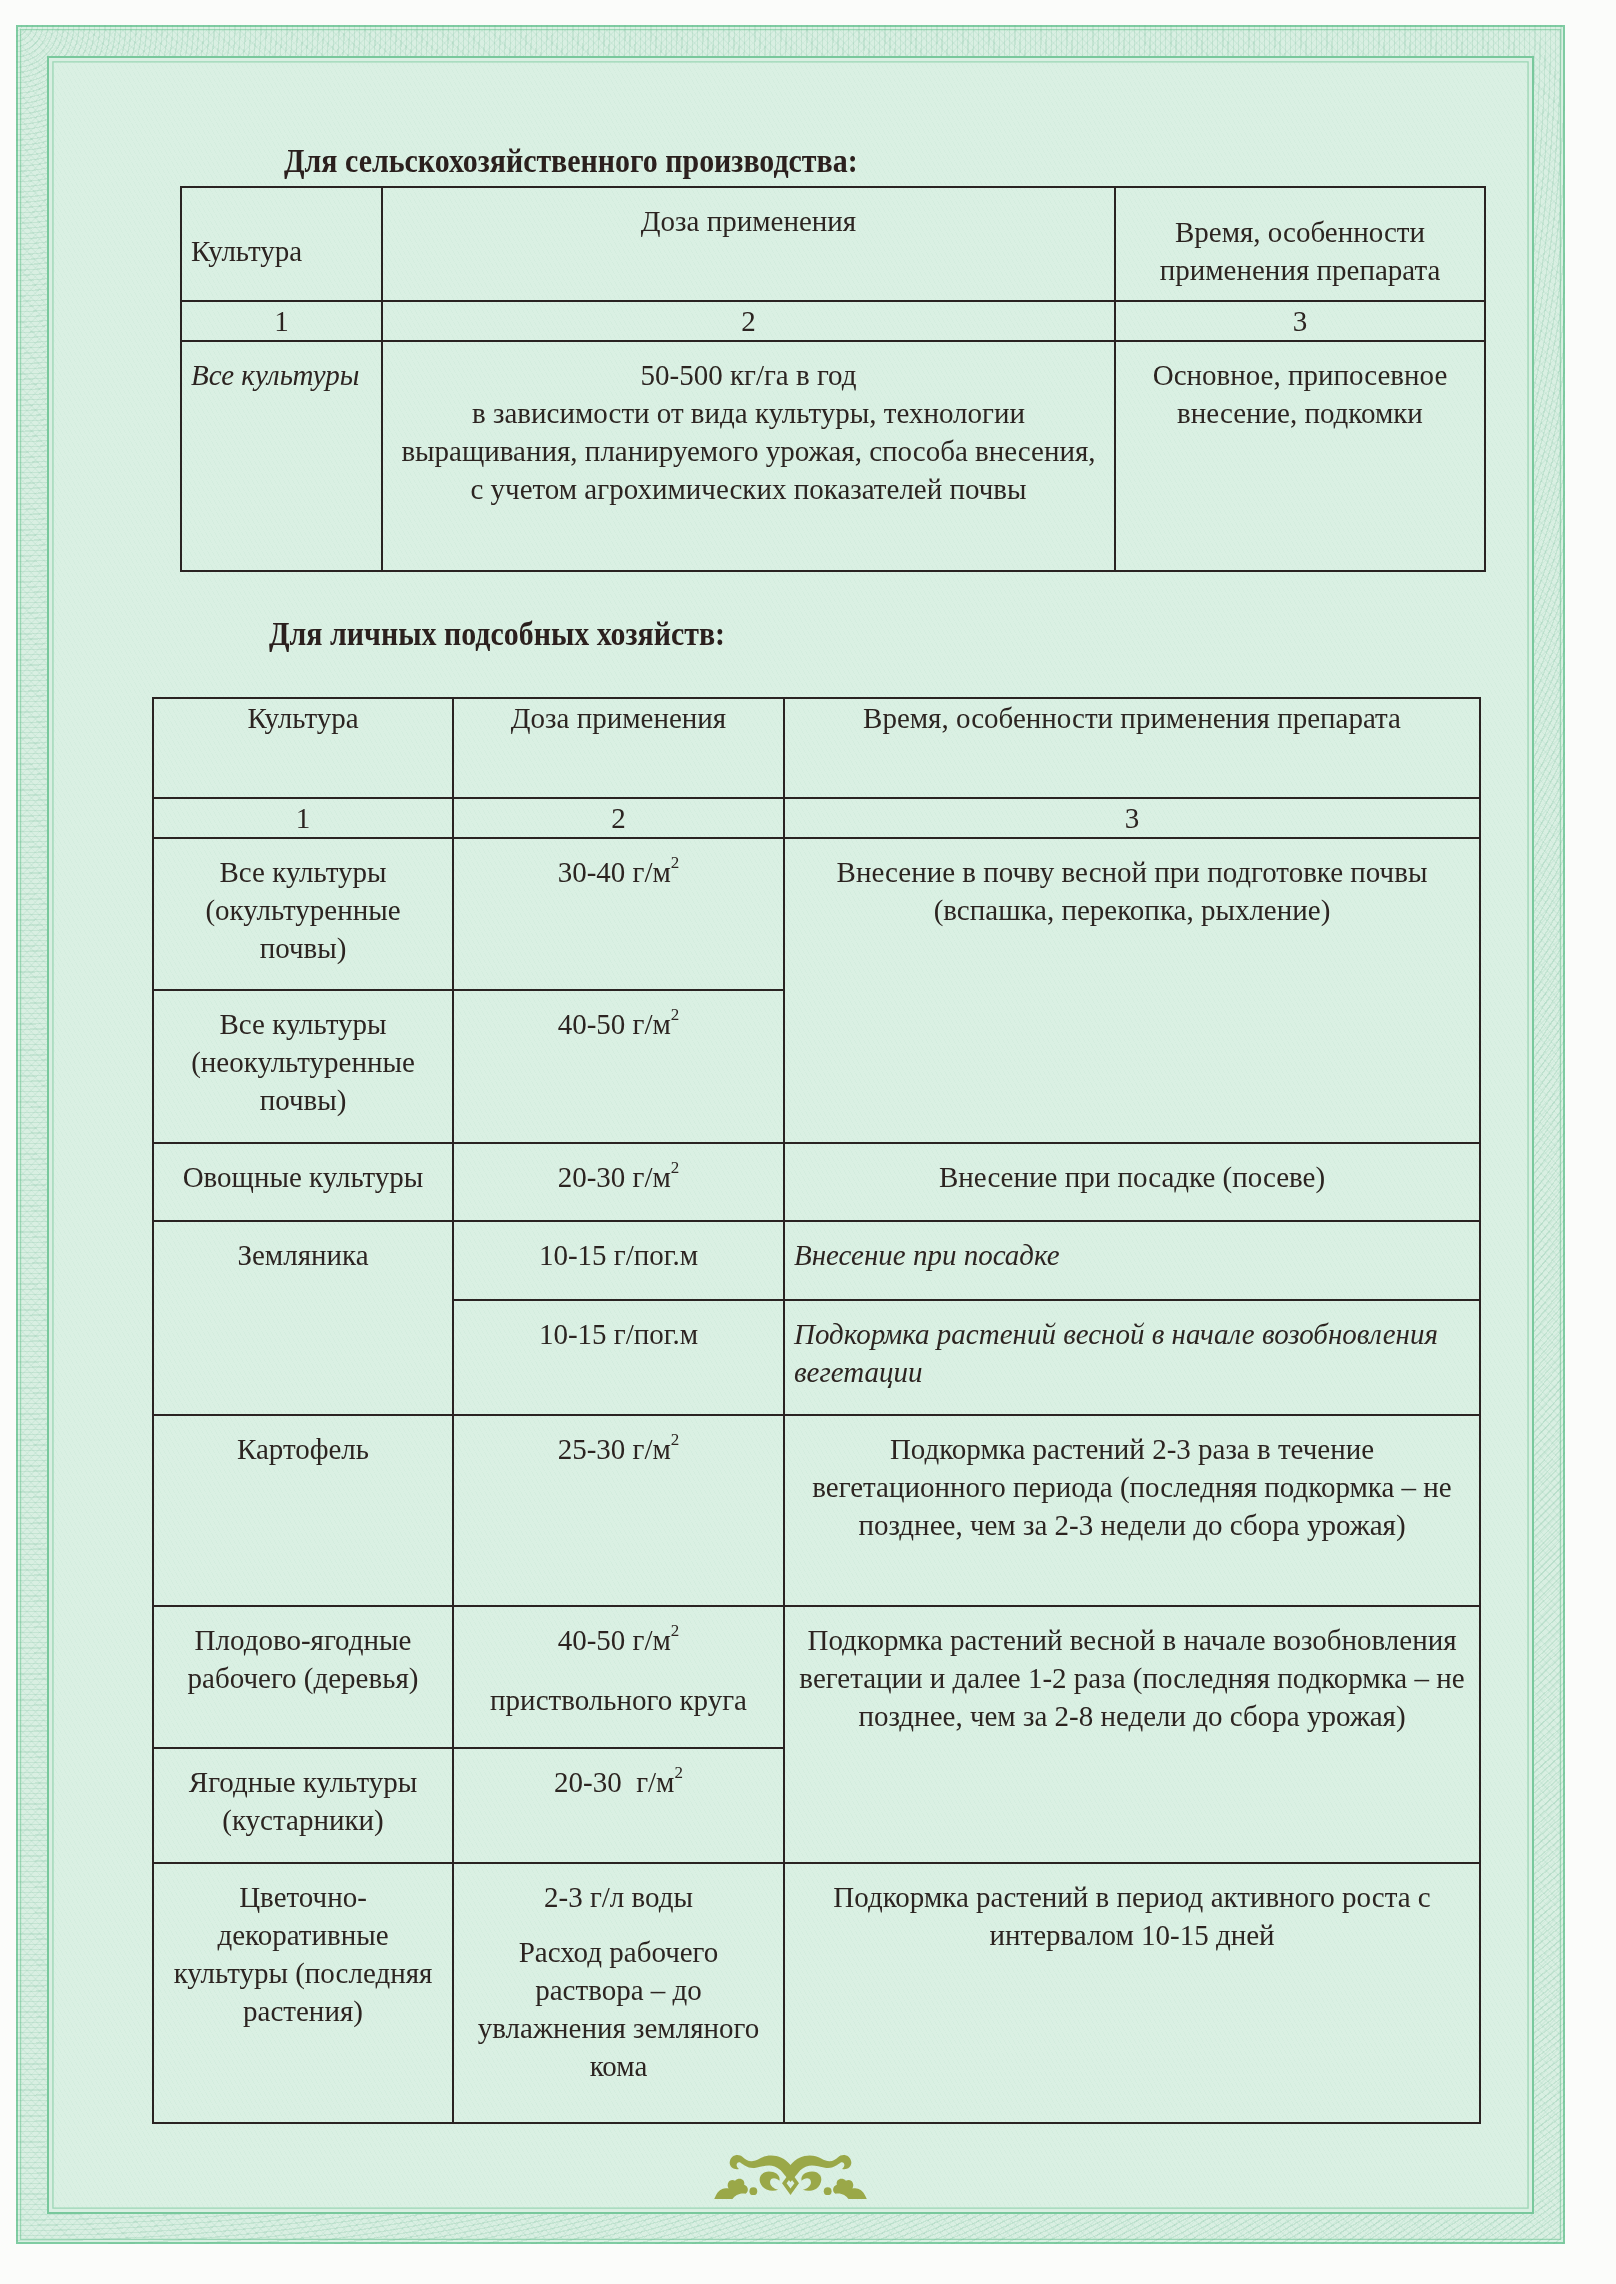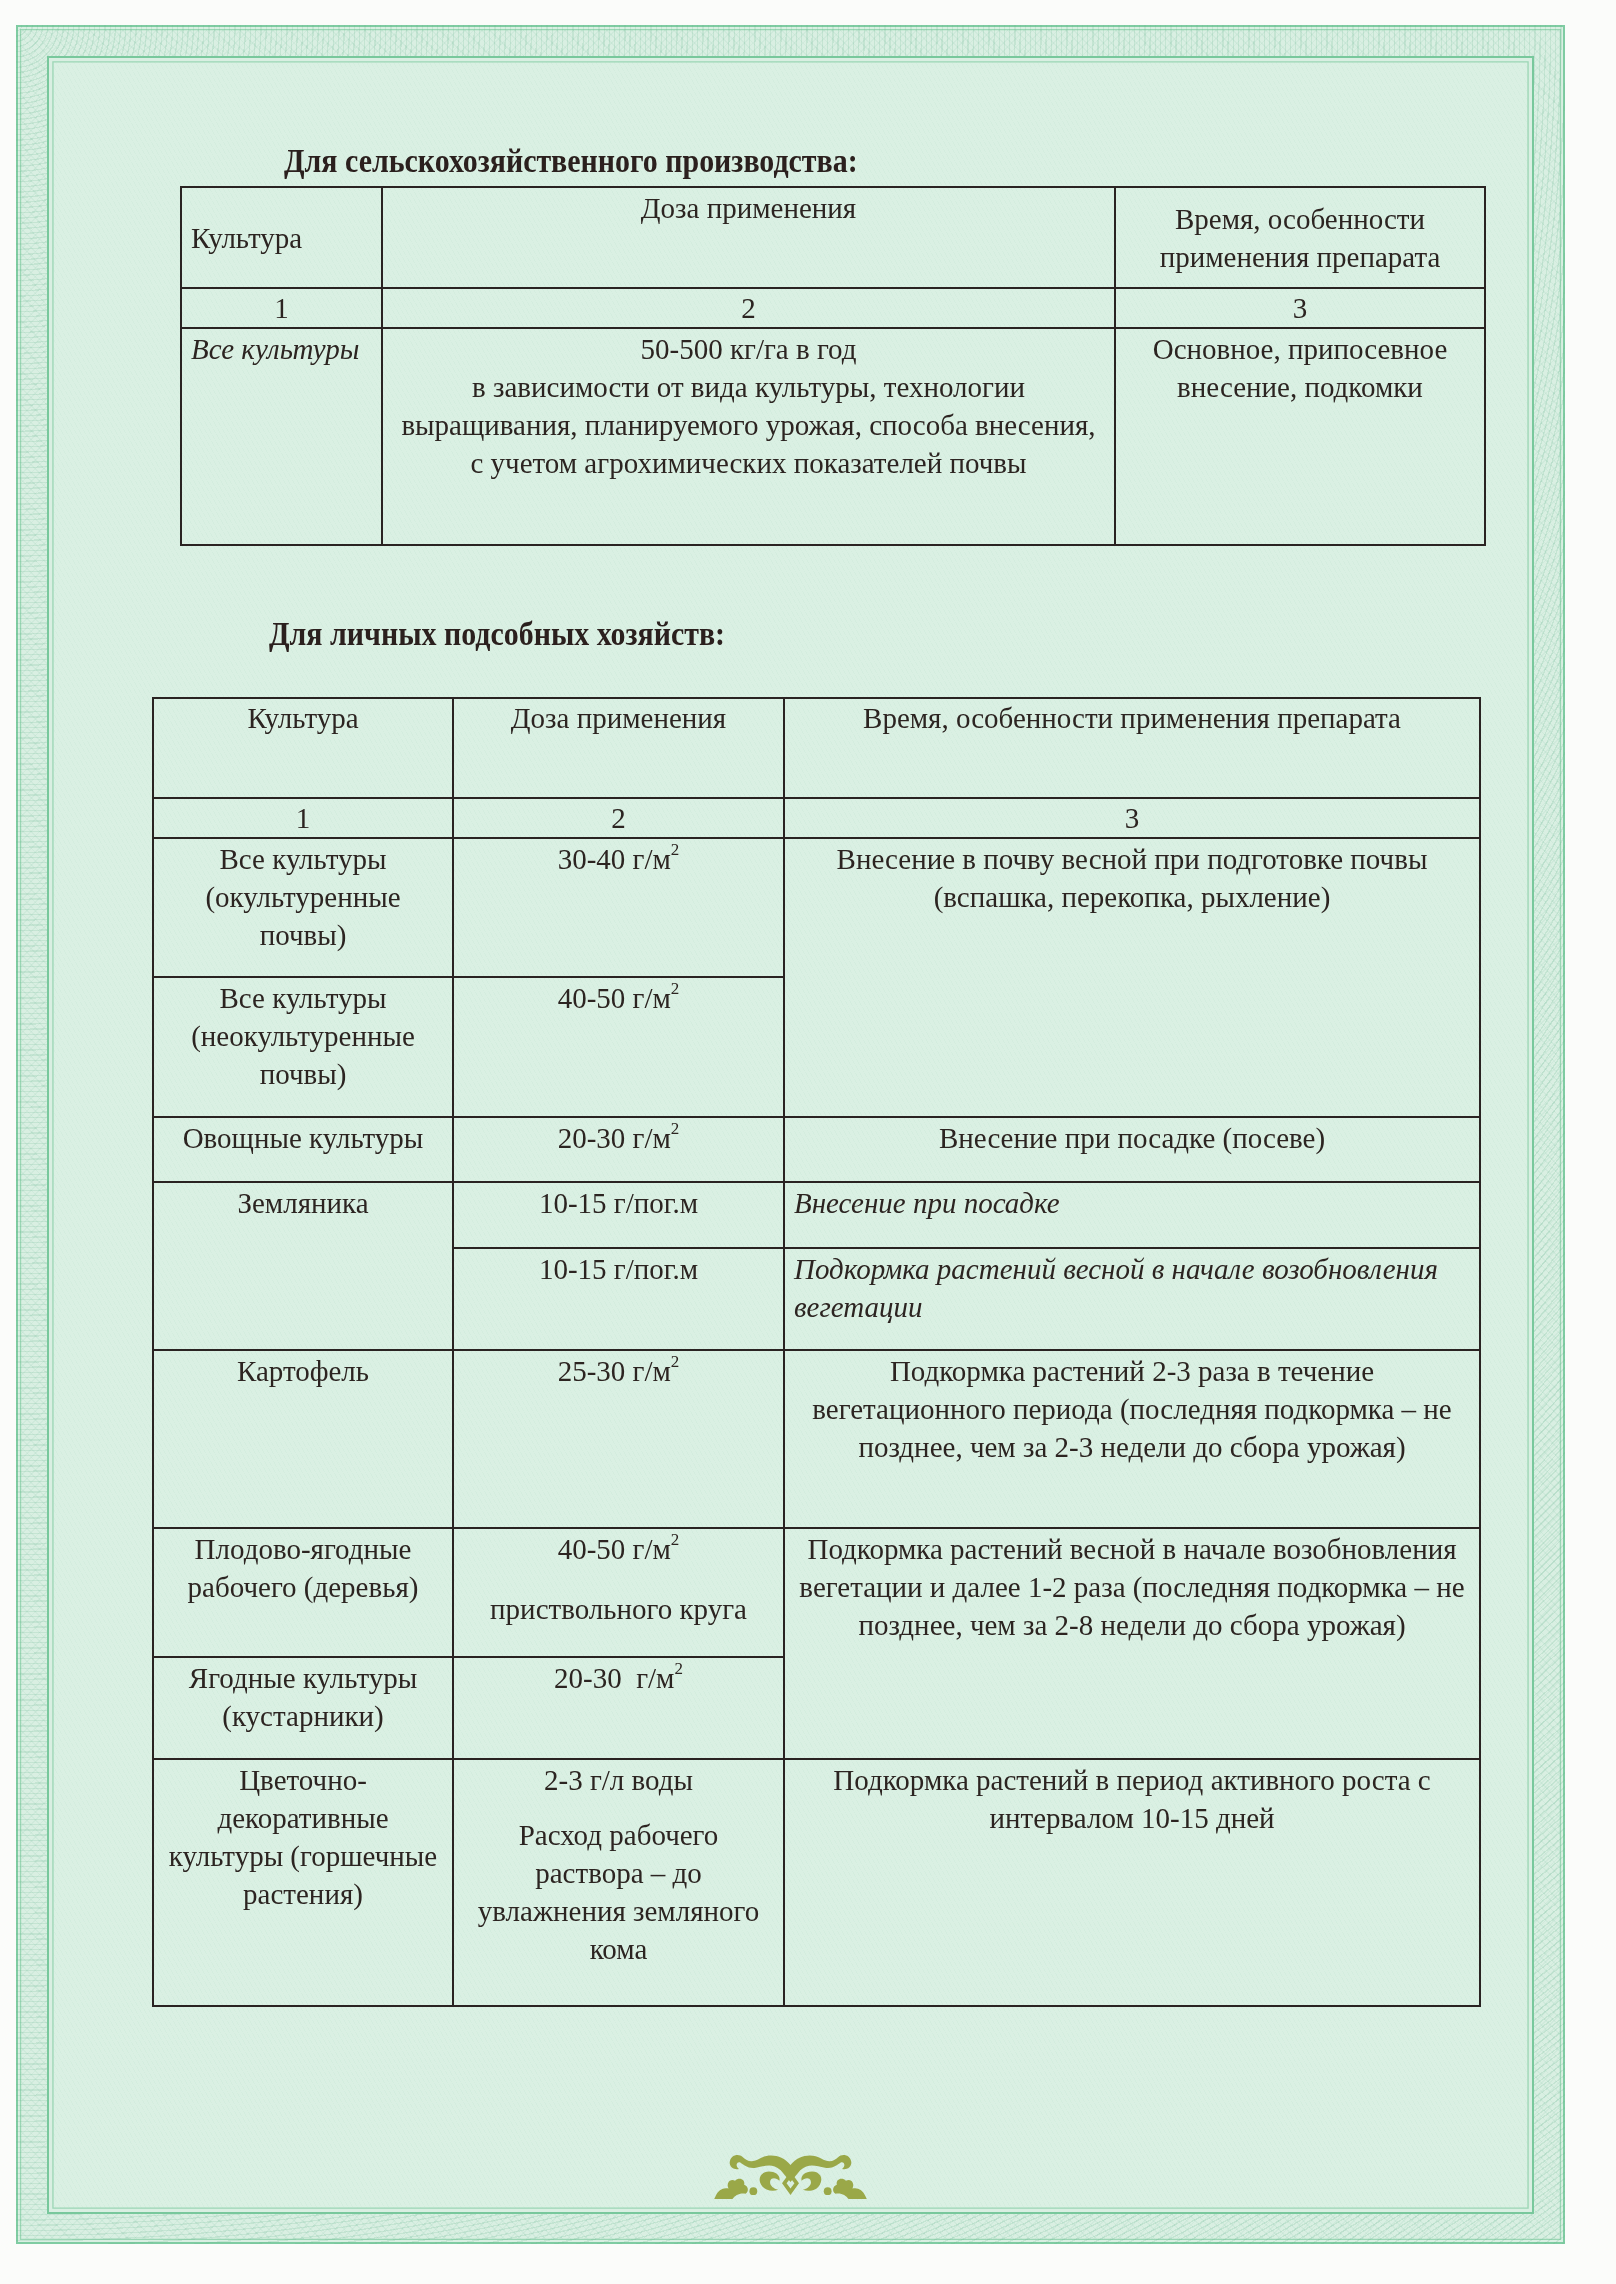--- a/index.html
+++ b/index.html
@@ -41,21 +41,21 @@
     white-space: nowrap;
   }
   #h1 { left: 284px; top: 141px; }
   #h2 { left: 269px; top: 614px; }
 
   table {
     position: absolute; border-collapse: collapse; table-layout: fixed;
     font-size: 29px; line-height: 38px; color: #2c2421;
   }
   td, th {
-    border: 2px solid #2a2322; padding: 1px 9px 0 9px; vertical-align: top;
+    border: 2px solid #2a2322; padding: 14px 9px 0 9px; vertical-align: top;
     font-weight: normal; text-align: center;
   }
   .left { text-align: left; font-style: italic; }
   sup { font-size: 17px; line-height: 0; vertical-align: 14.3px; }
 
   #t1 { left: 180px; top: 186px; width: 1304px; }
   #t1 col.c1 { width: 201px; } #t1 col.c2 { width: 733px; } #t1 col.c3 { width: 370px; }
   #t1 .hdr td { height: 98px; }
   #t1 .num td { height: 37px; padding-top: 0; }
   #t1 .body td { height: 214px; }
@@ -178,21 +178,21 @@
       <span>приствольного круга</span>
     </td>
     <td rowspan="2">Подкормка растений весной в начале возобновления вегетации и далее 1-2 раза (последняя подкормка – не позднее, чем за 2-8 недели до сбора урожая)</td>
   </tr>
   <tr class="r8">
     <td>Ягодные культуры (кустарники)</td>
     <td><span style="white-space:pre">20-30  г/м</span><sup>2</sup></td>
   </tr>
 
   <tr class="r9">
-    <td>Цветочно-декоративные культуры (горшечные растения)</td>
+    <td>Цветочно-декоративные культуры (последняя растения)</td>
     <td>
       <div>2-3 г/л воды</div>
       <span class="gap" style="height:17px"></span>
       <div>Расход рабочего раствора – до увлажнения земляного кома</div>
     </td>
     <td>Подкормка растений в период активного роста с интервалом 10-15 дней</td>
   </tr>
 </tbody>
   </table>
 

